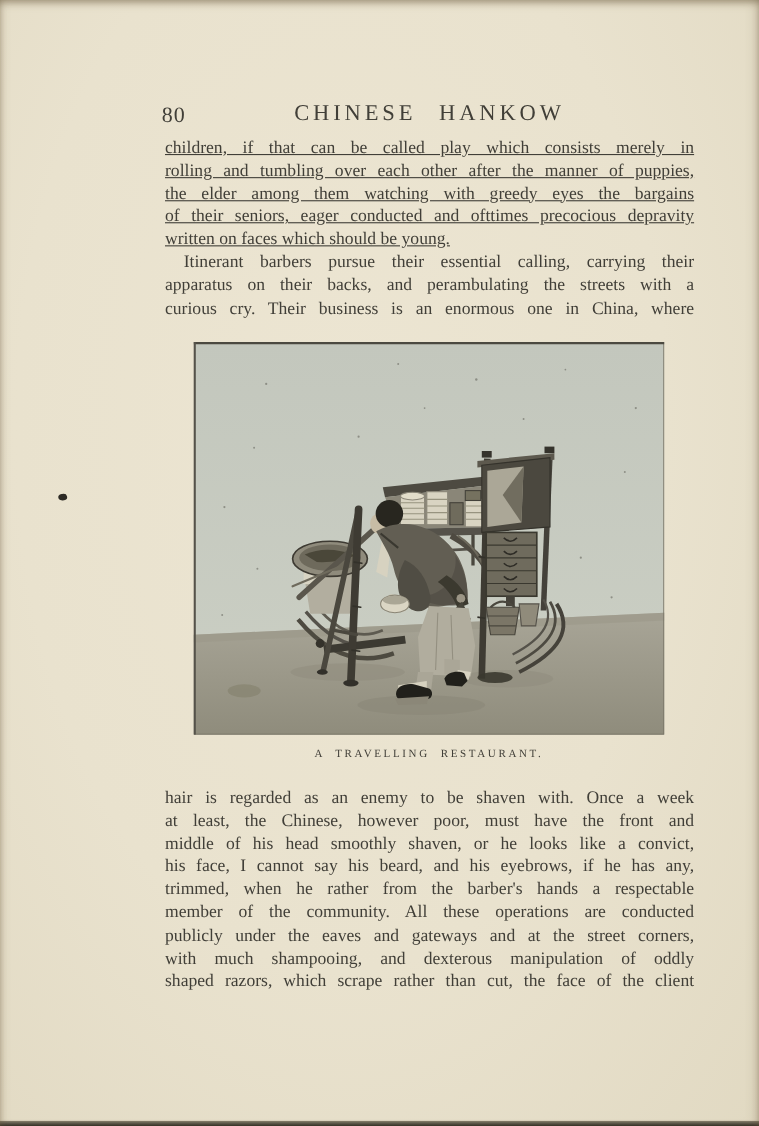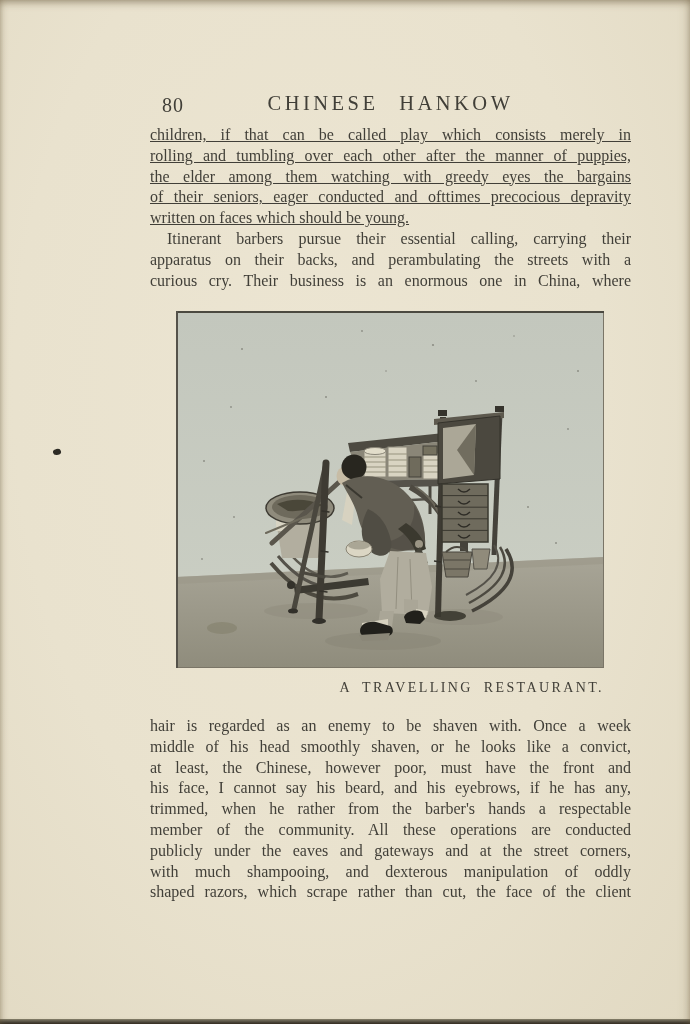--- a/index.html
+++ b/index.html
@@ -12,31 +12,31 @@
   }
   .page::after {
     content:""; position:absolute; inset:0; pointer-events:none;
     box-shadow: inset 0 5px 8px -3px rgba(105,90,60,.55),
                 inset 4px 0 10px -5px rgba(105,90,60,.42),
                 inset -6px 0 12px -6px rgba(105,90,60,.38),
                 inset 0 -3px 6px -3px rgba(105,90,60,.30);
   }
   .bottom-edge { position:absolute; left:0; bottom:0; width:100%; height:5px;
     background:linear-gradient(#8a8470,#26241f); }
-  .page-number { position:absolute; left:162px; top:94px; font-size:20px; letter-spacing:1px; }
+  .page-number { position:absolute; left:147px; top:94px; font-size:20px; letter-spacing:1px; }
   .running-title { position:absolute; left:150px; top:92px; width:481px; text-align:center;
     font-size:20.5px; letter-spacing:3.5px; word-spacing:12px; white-space:nowrap; }
   .para { position:absolute; left:150px; width:481px; font-size:16px; line-height:20.8px; }
   #para1 { top:125px;text-decoration:underline; } #para2 { top:229px; } #para3 { top:716px; }
   .line { text-align:justify; text-align-last:justify; }
   .line.para-end { text-align-last:left; }
   .line.indent { text-indent:17px; }
   figure { position:absolute; left:176px; top:311px; width:428px; margin:0; }
   .plate { width:428px; height:357px; display:block; }
-  figcaption { margin-top:12px; text-align:right; font-size:14px;
+  figcaption { margin-top:12px; text-align:center; font-size:10px;
     letter-spacing:2.4px; word-spacing:5px; color:var(--ink,#3c3a33); }
   .ink-speck { position:absolute; left:53px; top:449px; width:8px; height:6px;
     background:#2d2b25; border-radius:55% 60% 50% 65%; transform:rotate(-14deg); }
 </style>
 </head>
 <body>
 
 <div class="page">
 
   <header>
@@ -203,22 +203,22 @@
         <rect x="0.5" y="0.5" width="427" height="356" stroke="#7a7567" stroke-width="1"></rect>
         <path d="M0,1 H428" stroke="#4b4940" stroke-width="2"></path>
         <path d="M1,0 V357" stroke="#55524a" stroke-width="2"></path>
       </g>
     </svg>
     <figcaption>A TRAVELLING RESTAURANT.</figcaption>
   </figure>
 
   <div class="para" id="para3">
     <div class="line">hair is regarded as an enemy to be shaven with.  Once a week</div>
+    <div class="line">at least, the Chinese, however poor, must have the front and</div>
     <div class="line">middle of his head smoothly shaven, or he looks like a convict,</div>
-    <div class="line">at least, the Chinese, however poor, must have the front and</div>
     <div class="line">his face, I cannot say his beard, and his eyebrows, if he has any,</div>
     <div class="line">trimmed, when he rather from the barber's hands a respectable</div>
     <div class="line">member of the community.  All these operations are conducted</div>
     <div class="line">publicly under the eaves and gateways and at the street corners,</div>
     <div class="line">with much shampooing, and dexterous manipulation of oddly</div>
     <div class="line">shaped razors, which scrape rather than cut, the face of the client</div>
   </div>
 
   <span class="ink-speck"></span>
   <div class="bottom-edge"></div>

